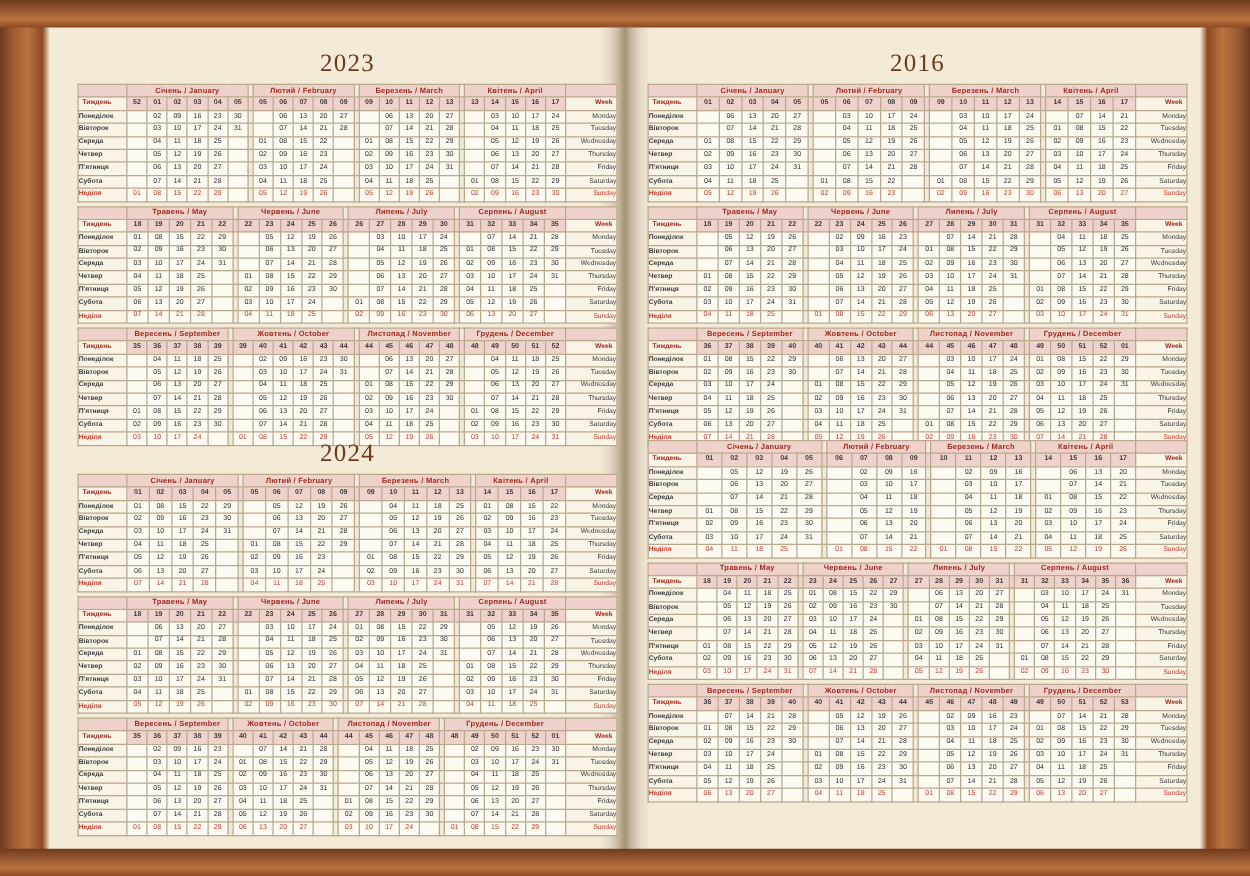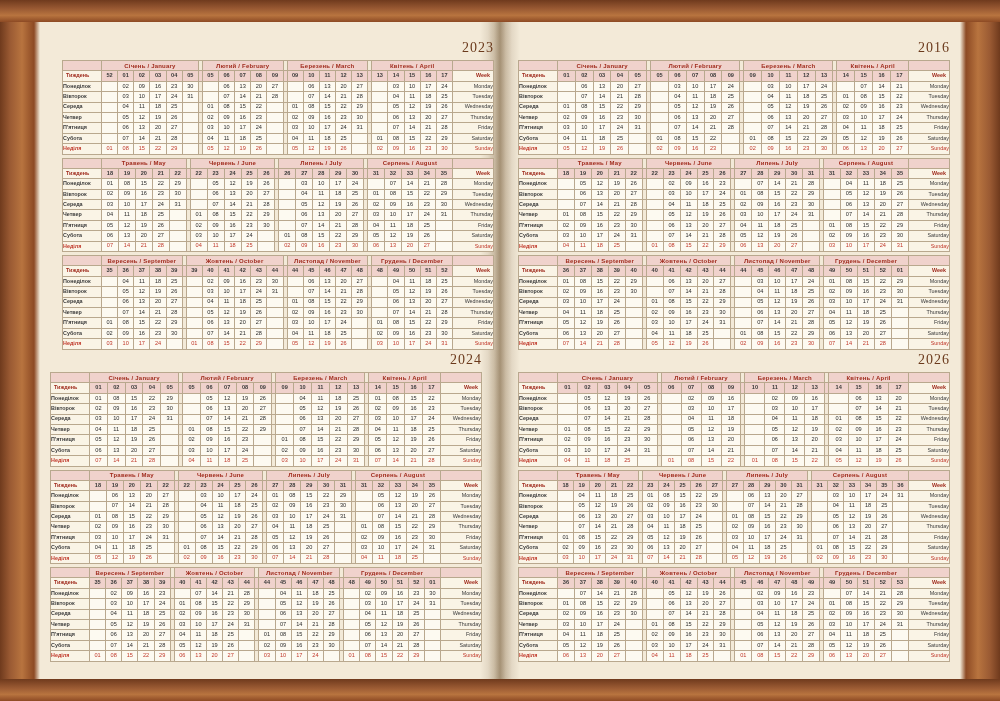--- a/index.html
+++ b/index.html
@@ -21,21 +21,21 @@
   .edge.top{top:0;}
   .edge.bottom{bottom:0;}
   .spine-shadow{position:absolute;top:22px;bottom:22px;left:480px;width:40px;
     background:linear-gradient(90deg,rgba(0,0,0,0) 0%,rgba(90,60,30,.18) 35%,
       rgba(90,60,30,.35) 50%,rgba(90,60,30,.18) 65%,rgba(0,0,0,0) 100%);
     pointer-events:none;}
   .pages{position:absolute;top:22px;left:40px;right:40px;bottom:22px;}
 
   .year-block{position:absolute;width:432px;}
   .year-title{
-    text-align:right;font-size:14px;color:#6b3a1c;letter-spacing:1px;
+    text-align:center;font-size:20px;color:#6b3a1c;letter-spacing:1px;
     margin-bottom:4px;font-family:"Liberation Serif", serif;
   }
   table.cal{
     border-collapse:collapse;width:432px;
     font-size:5.6px;line-height:1.05;
     font-family:"Liberation Sans", sans-serif;
     table-layout:fixed;
   }
   table.cal td, table.cal th{
     border:.4px solid #b9a88e;padding:0;margin:0;
@@ -1467,21 +1467,21 @@
               <td class="d r">07</td>
               <td class="d r">14</td>
               <td class="d r">21</td>
               <td class="d r">28</td>
               <td class="d r"></td>
               <td class="rlbl sun">Sunday</td>
             </tr>
           </tbody>
         </table>
       </div>
-    <div class="year-block" id="y2024" style="left:10px;top:330px;">
+    <div class="year-block" id="y2024" style="left:22px;top:330px;">
         <div class="year-title">2024</div>
         <table class="cal qtr">
           <tbody>
             <tr class="mrow mhead">
               <td class="lbl" style="background:#f0d2cc;border:.4px solid #b9a88e;"></td>
               <td colspan="5">Січень / January</td>
               <td class="sepm"></td>
               <td colspan="5">Лютий / February</td>
               <td class="sepm"></td>
               <td colspan="5">Березень / March</td>
@@ -2164,21 +2164,20 @@
               <td class="d r">15</td>
               <td class="d r">22</td>
               <td class="d r">29</td>
               <td class="d r"></td>
               <td class="rlbl sun">Sunday</td>
             </tr>
           </tbody>
         </table>
       </div>
     <div class="year-block" id="y2026" style="left:478px;top:330px;">
-        <div class="year-title">2026</div>
         <table class="cal qtr">
           <tbody>
             <tr class="mrow mhead">
               <td class="lbl" style="background:#f0d2cc;border:.4px solid #b9a88e;"></td>
               <td colspan="5">Січень / January</td>
               <td class="sepm"></td>
               <td colspan="4">Лютий / February</td>
               <td class="sepm"></td>
               <td colspan="4">Березень / March</td>
               <td class="sepm"></td>

